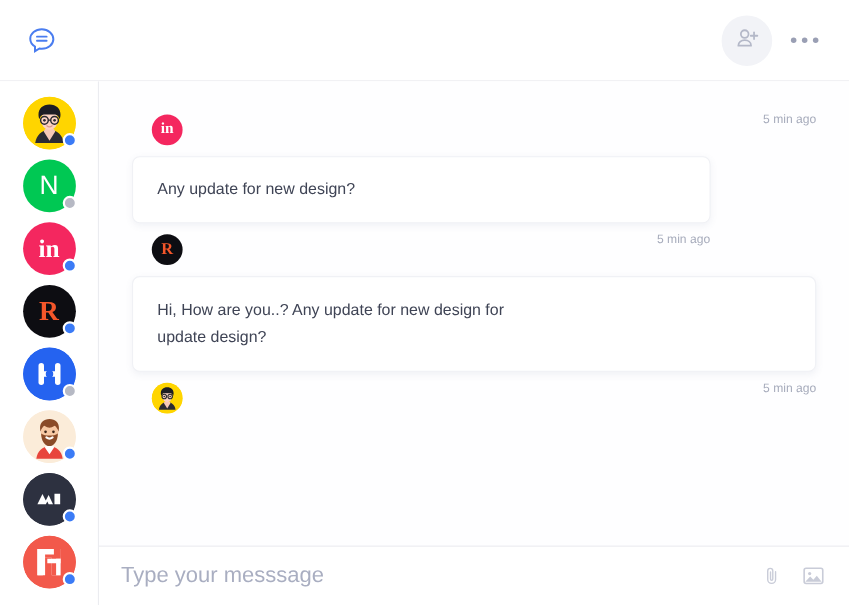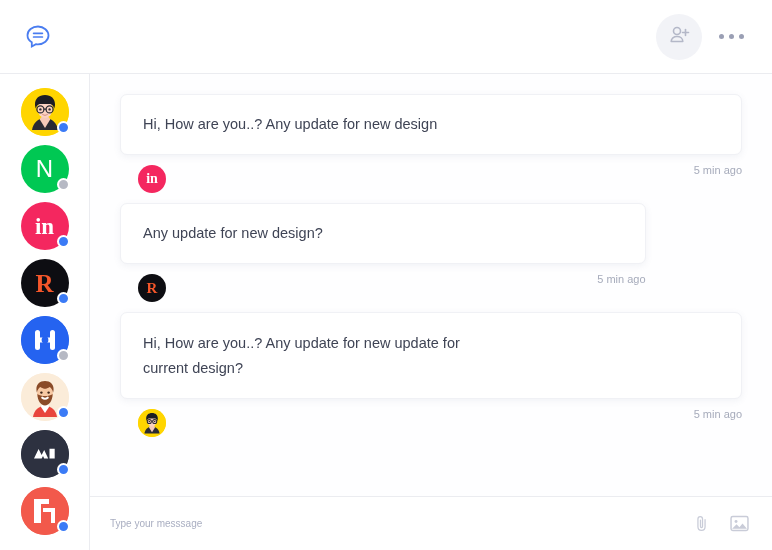--- a/index.html
+++ b/index.html
@@ -160,21 +160,21 @@
   .composer {
     flex: 0 0 54px; height: 54px;
     border-top: 1px solid #ebecf0;
     display: flex; align-items: center;
     padding: 0 22px 0 20px;
     background: #fff;
   }
   .composer-input {
     flex: 1 1 auto;
     border: none; outline: none;
-    font-size: 10px;
+    font-size: 20px;
     font-family: "Liberation Sans", sans-serif;
     color: #3f4455;
     background: transparent;
     height: 100%;
   }
   .composer-input::placeholder { color: #a9aec1; }
   .composer-actions { display: flex; align-items: center; gap: 17px; flex: 0 0 auto; }
   .comp-icon {
     width: 21px; height: 21px;
     display: flex; align-items: center; justify-content: center;
@@ -312,23 +312,20 @@
         <div class="status-dot status-online"></div>
       </div>
 
     </div>
 
     <div class="chat">
 
       <div class="messages">
 
         <div class="msg-row">
-          <div class="bubble bubble-wide">
-            <div class="bubble-text">Hi, How are you..? Any update for new design</div>
-          </div>
           <div class="meta-row">
             <div class="msg-avatar" style="background:#f4275f">
               <span class="mono-logo" style="color:#ffffff;">in</span>
             </div>
             <div class="timestamp">5 min ago</div>
           </div>
         </div>
 
         <div class="msg-row">
           <div class="bubble bubble-short">
@@ -337,21 +334,21 @@
           <div class="meta-row short-meta">
             <div class="msg-avatar" style="background:#0d0d12">
               <span class="mono-logo" style="color:#f4562a;font-size:15px;">R</span>
             </div>
             <div class="timestamp">5 min ago</div>
           </div>
         </div>
 
         <div class="msg-row">
           <div class="bubble bubble-wide bubble-tall">
-            <div class="bubble-text" style="max-width:336px;">Hi, How are you..? Any update for new update for current design?</div>
+            <div class="bubble-text" style="max-width:336px;">Hi, How are you..? Any update for new design for update design?</div>
           </div>
           <div class="meta-row">
             <div class="msg-avatar" style="background:#ffd500">
               <svg width="28" height="28" viewBox="0 0 48 48">
                 <circle cx="24" cy="24" r="24" fill="#ffd500"></circle>
                 <path d="M24 30c-7 0-12 5-13 12h26c-1-7-6-12-13-12z" fill="#2b2b33"></path>
                 <path d="M24 28c-2.6 0-4.6 1.4-5.2 3.6L24 40l5.2-8.4C28.6 29.4 26.6 28 24 28z" fill="#f6c9b8"></path>
                 <ellipse cx="24" cy="21" rx="7.6" ry="9" fill="#fbd2c2"></ellipse>
                 <path d="M24 7c-6.2 0-10 3.8-10 9.2 0 2 .4 3.3.9 4.2.7-3.4 3-4.3 4.6-4.3h9c1.6 0 3.9.9 4.6 4.3.5-.9.9-2.2.9-4.2C34 10.8 30.2 7 24 7z" fill="#1d1d24"></path>
                 <circle cx="19.4" cy="21.4" r="3.5" fill="none" stroke="#2b2b33" stroke-width="1.8"></circle>

